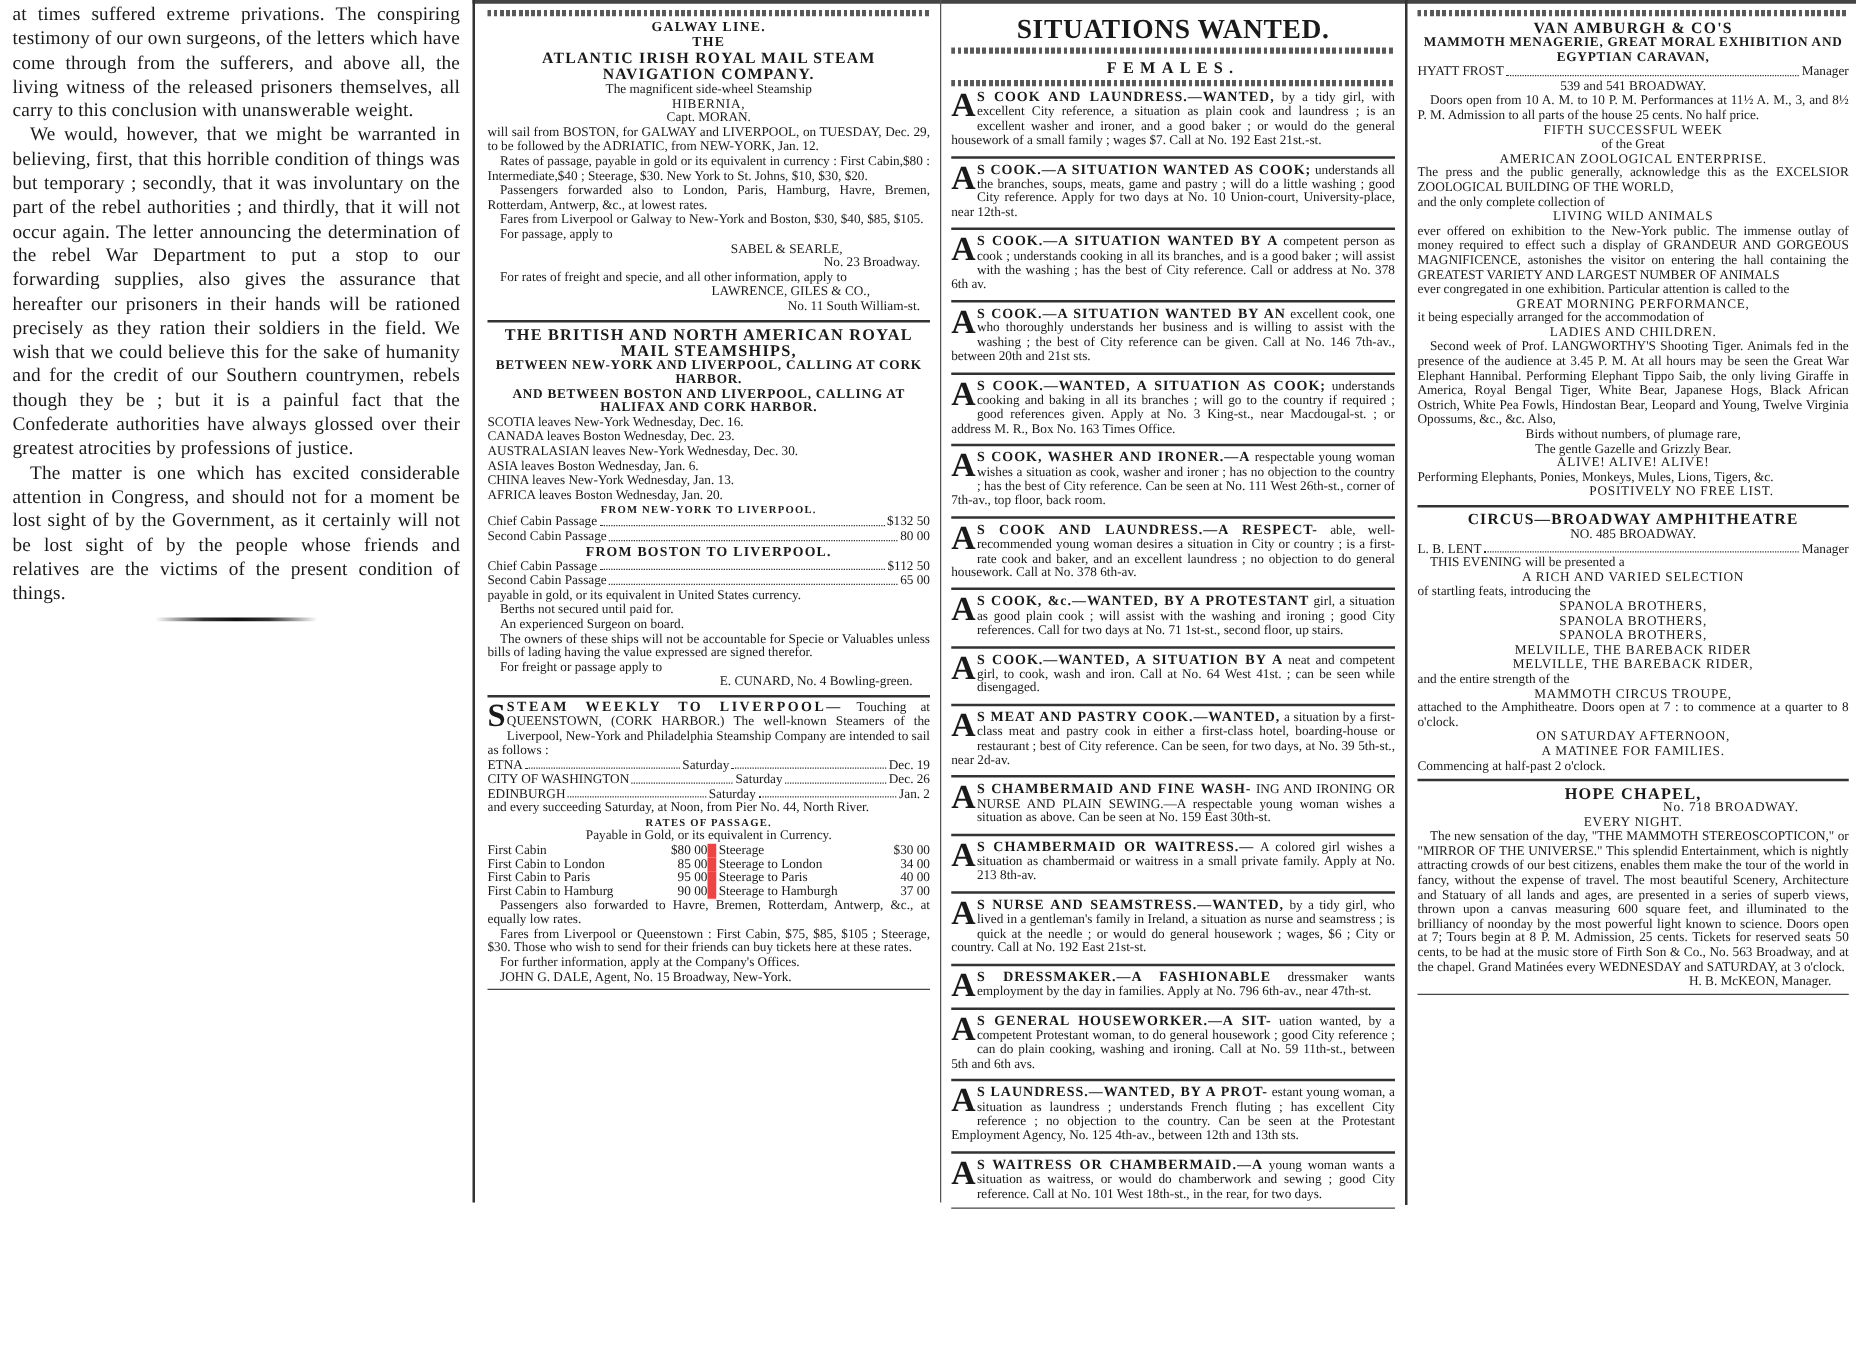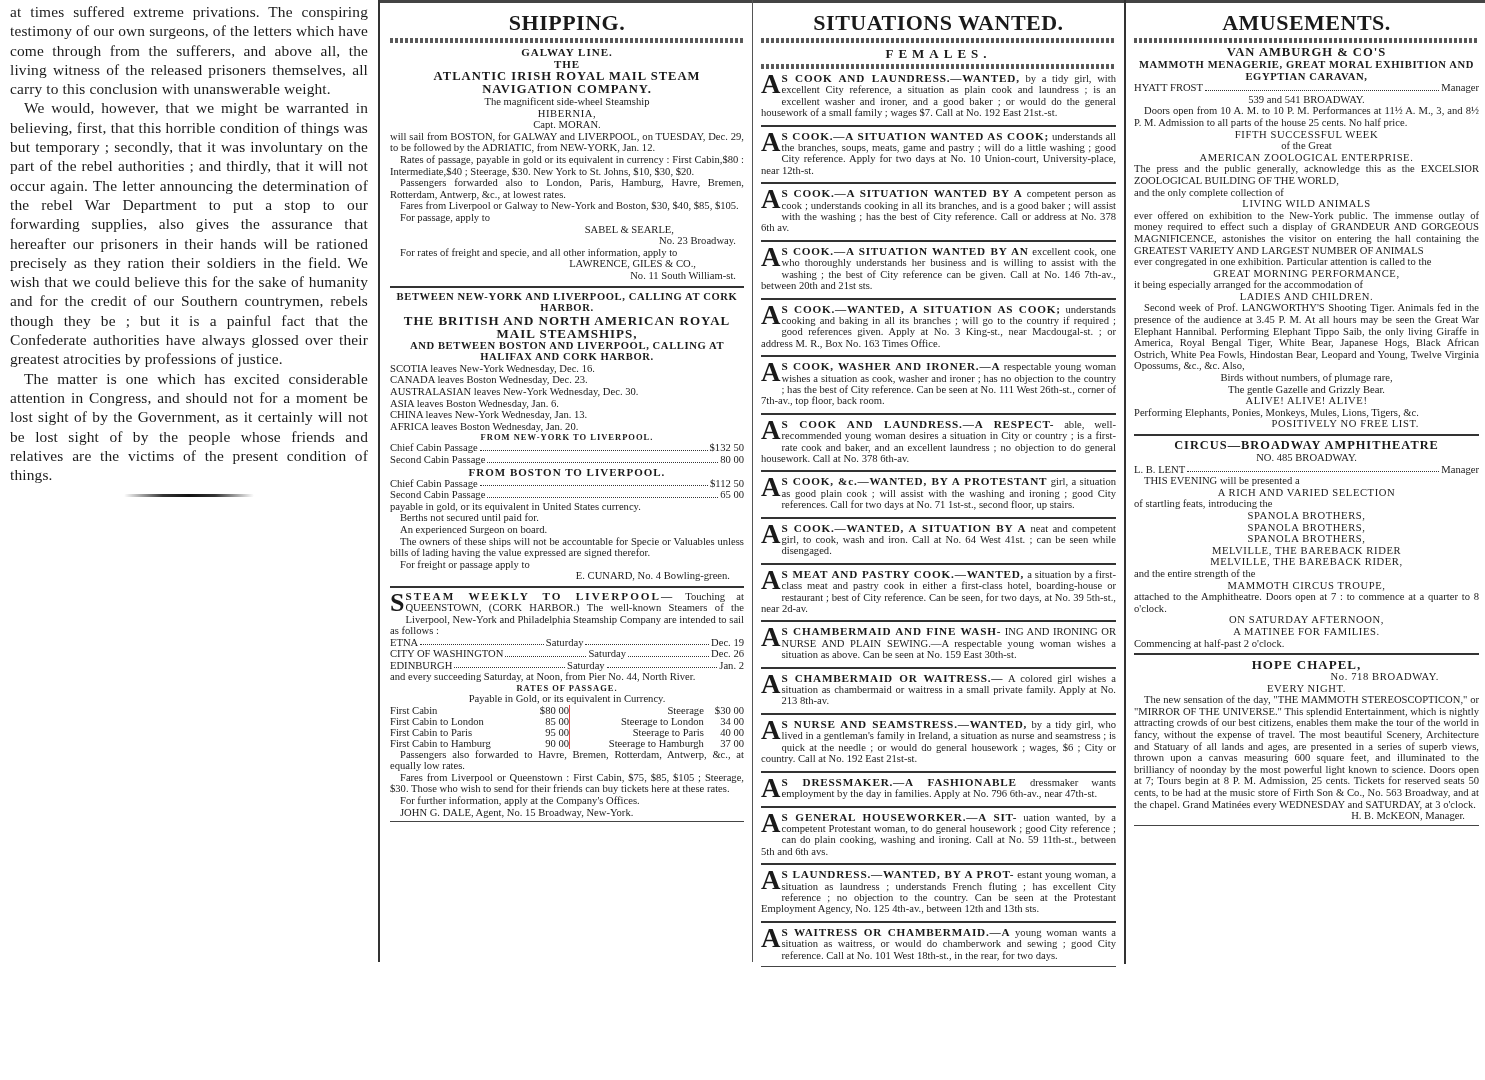--- a/index.html
+++ b/index.html
@@ -32,38 +32,37 @@
   .rule { border-top:2px solid #333; margin:4px 0 3px; }
   .rule1 { border-top:1px solid #444; margin:3px 0 3px; }
   .lead { display:flex; }
   .lead .dots { flex:1; border-bottom:1px dotted #333; margin:0 2px 3px; }
   .sit { font-size:10.6px; line-height:11.4px; text-align:justify; padding:1px 0 2px; }
   .sit .drop { float:left; font-size:27px; line-height:23px; font-weight:bold; margin:0 1px 0 0; }
   .sit .hd { font-weight:bold; letter-spacing:0.8px; font-size:11.2px; }
   .sit::after { content:""; display:block; clear:both; }
   .ratetbl { width:100%; border-collapse:collapse; font-size:10.6px; line-height:11px; }
   .ratetbl td { padding:0; white-space:nowrap; }
-  .ratetbl td.sep { border-left:1px solid #ef4444; padding-left:2px;text-align:right; }
+  .ratetbl td.sep { border-left:7px solid #ef4444; padding-left:2px; }
 </style>
 </head>
 <body>
 
 <div class="page">
 
   <div class="topline" style="left:378px;width:1107px;"></div>
 
   <div class="col col1 ed">
     <p>at times suffered extreme privations. The conspiring testimony of our own surgeons, of the letters which have come through from the sufferers, and above all, the living witness of the released prisoners themselves, all carry to this conclusion with unanswerable weight.</p>
     <p class="ind">We would, however, that we might be warranted in believing, first, that this horrible condition of things was but temporary ; secondly, that it was involuntary on the part of the rebel authorities ; and thirdly, that it will not occur again. The letter announcing the determination of the rebel War Department to put a stop to our forwarding supplies, also gives the assurance that hereafter our prisoners in their hands will be rationed precisely as they ration their soldiers in the field. We wish that we could believe this for the sake of humanity and for the credit of our Southern countrymen, rebels though they be ; but it is a painful fact that the Confederate authorities have always glossed over their greatest atrocities by professions of justice.</p>
     <p class="ind">The matter is one which has excited considerable attention in Congress, and should not for a moment be lost sight of by the Government, as it certainly will not be lost sight of by the people whose friends and relatives are the victims of the present condition of things.</p>
     <div class="orn"></div>
   </div>
 
   <div class="col col2 ad">
-    <div class="head">SHIPPING.</div>
     <div class="wavy"></div>
 
     <div>
       <p class="c b xs" style="font-size:11px;">GALWAY LINE.</p>
       <p class="c b xs" style="font-size:11px;">THE</p>
       <p class="c big">ATLANTIC IRISH ROYAL MAIL STEAM NAVIGATION COMPANY.</p>
       <p class="c sm">The magnificent side-wheel Steamship</p>
       <p class="c sm caps">HIBERNIA,</p>
       <p class="c sm">Capt. MORAN.</p>
       <p class="sm j">will sail from BOSTON, for GALWAY and LIVERPOOL, on TUESDAY, Dec. 29, to be followed by the ADRIATIC, from NEW-YORK, Jan. 12.</p>
@@ -73,22 +72,22 @@
       <p class="sm ind">For passage, apply to</p>
       <p class="sm r" style="padding-right:70px;">SABEL &amp; SEARLE,</p>
       <p class="sm r" style="padding-right:8px;">No. 23 Broadway.</p>
       <p class="sm j ind">For rates of freight and specie, and all other information, apply to</p>
       <p class="sm r" style="padding-right:48px;">LAWRENCE, GILES &amp; CO.,</p>
       <p class="sm r" style="padding-right:8px;">No. 11 South William-st.</p>
     </div>
     <div class="rule"></div>
 
     <div>
+      <p class="c big" style="font-size:13px;">THE BRITISH AND NORTH AMERICAN ROYAL MAIL STEAMSHIPS,</p>
       <p class="c sm b" style="letter-spacing:.6px;">BETWEEN NEW-YORK AND LIVERPOOL, CALLING AT CORK HARBOR.</p>
-      <p class="c big" style="font-size:13px;">THE BRITISH AND NORTH AMERICAN ROYAL MAIL STEAMSHIPS,</p>
       <p class="c sm b" style="letter-spacing:.6px;">AND BETWEEN BOSTON AND LIVERPOOL, CALLING AT HALIFAX AND CORK HARBOR.</p>
       <div class="sm">
         <div>SCOTIA leaves New-York Wednesday, Dec. 16.</div>
         <div>CANADA leaves Boston Wednesday, Dec. 23.</div>
         <div>AUSTRALASIAN leaves New-York Wednesday, Dec. 30.</div>
         <div>ASIA leaves Boston Wednesday, Jan. 6.</div>
         <div>CHINA leaves New-York Wednesday, Jan. 13.</div>
         <div>AFRICA leaves Boston Wednesday, Jan. 20.</div>
       </div>
       <p class="c xs b" style="font-size:8.5px;">FROM NEW-YORK TO LIVERPOOL.</p>
@@ -224,21 +223,20 @@
       <div class="sit"><span class="drop">A</span><span class="hd">S GENERAL HOUSEWORKER.—A SIT-</span> <span>uation wanted, by a competent Protestant woman, to do general housework ; good City reference ; can do plain cooking, washing and ironing. Call at No. 59 11th-st., between 5th and 6th avs.</span></div>
       <div class="rule"></div>
       <div class="sit"><span class="drop">A</span><span class="hd">S LAUNDRESS.—WANTED, BY A PROT-</span> <span>estant young woman, a situation as laundress ; understands French fluting ; has excellent City reference ; no objection to the country. Can be seen at the Protestant Employment Agency, No. 125 4th-av., between 12th and 13th sts.</span></div>
       <div class="rule"></div>
       <div class="sit"><span class="drop">A</span><span class="hd">S WAITRESS OR CHAMBERMAID.—A</span> <span>young woman wants a situation as waitress, or would do chamberwork and sewing ; good City reference. Call at No. 101 West 18th-st., in the rear, for two days.</span></div>
       <div class="rule1"></div>
     </div>
   </div>
 
   <div class="col col4 ad">
-    <div class="head">AMUSEMENTS.</div>
     <div class="wavy"></div>
 
     <div>
       <p class="c big">VAN AMBURGH &amp; CO'S</p>
       <p class="c sm b" style="letter-spacing:.6px;">MAMMOTH MENAGERIE, GREAT MORAL EXHIBITION AND EGYPTIAN CARAVAN,</p>
       <div class="sm lead">
           <span>HYATT FROST</span>
           <span class="dots"></span>
           <span>Manager</span>
         </div>

